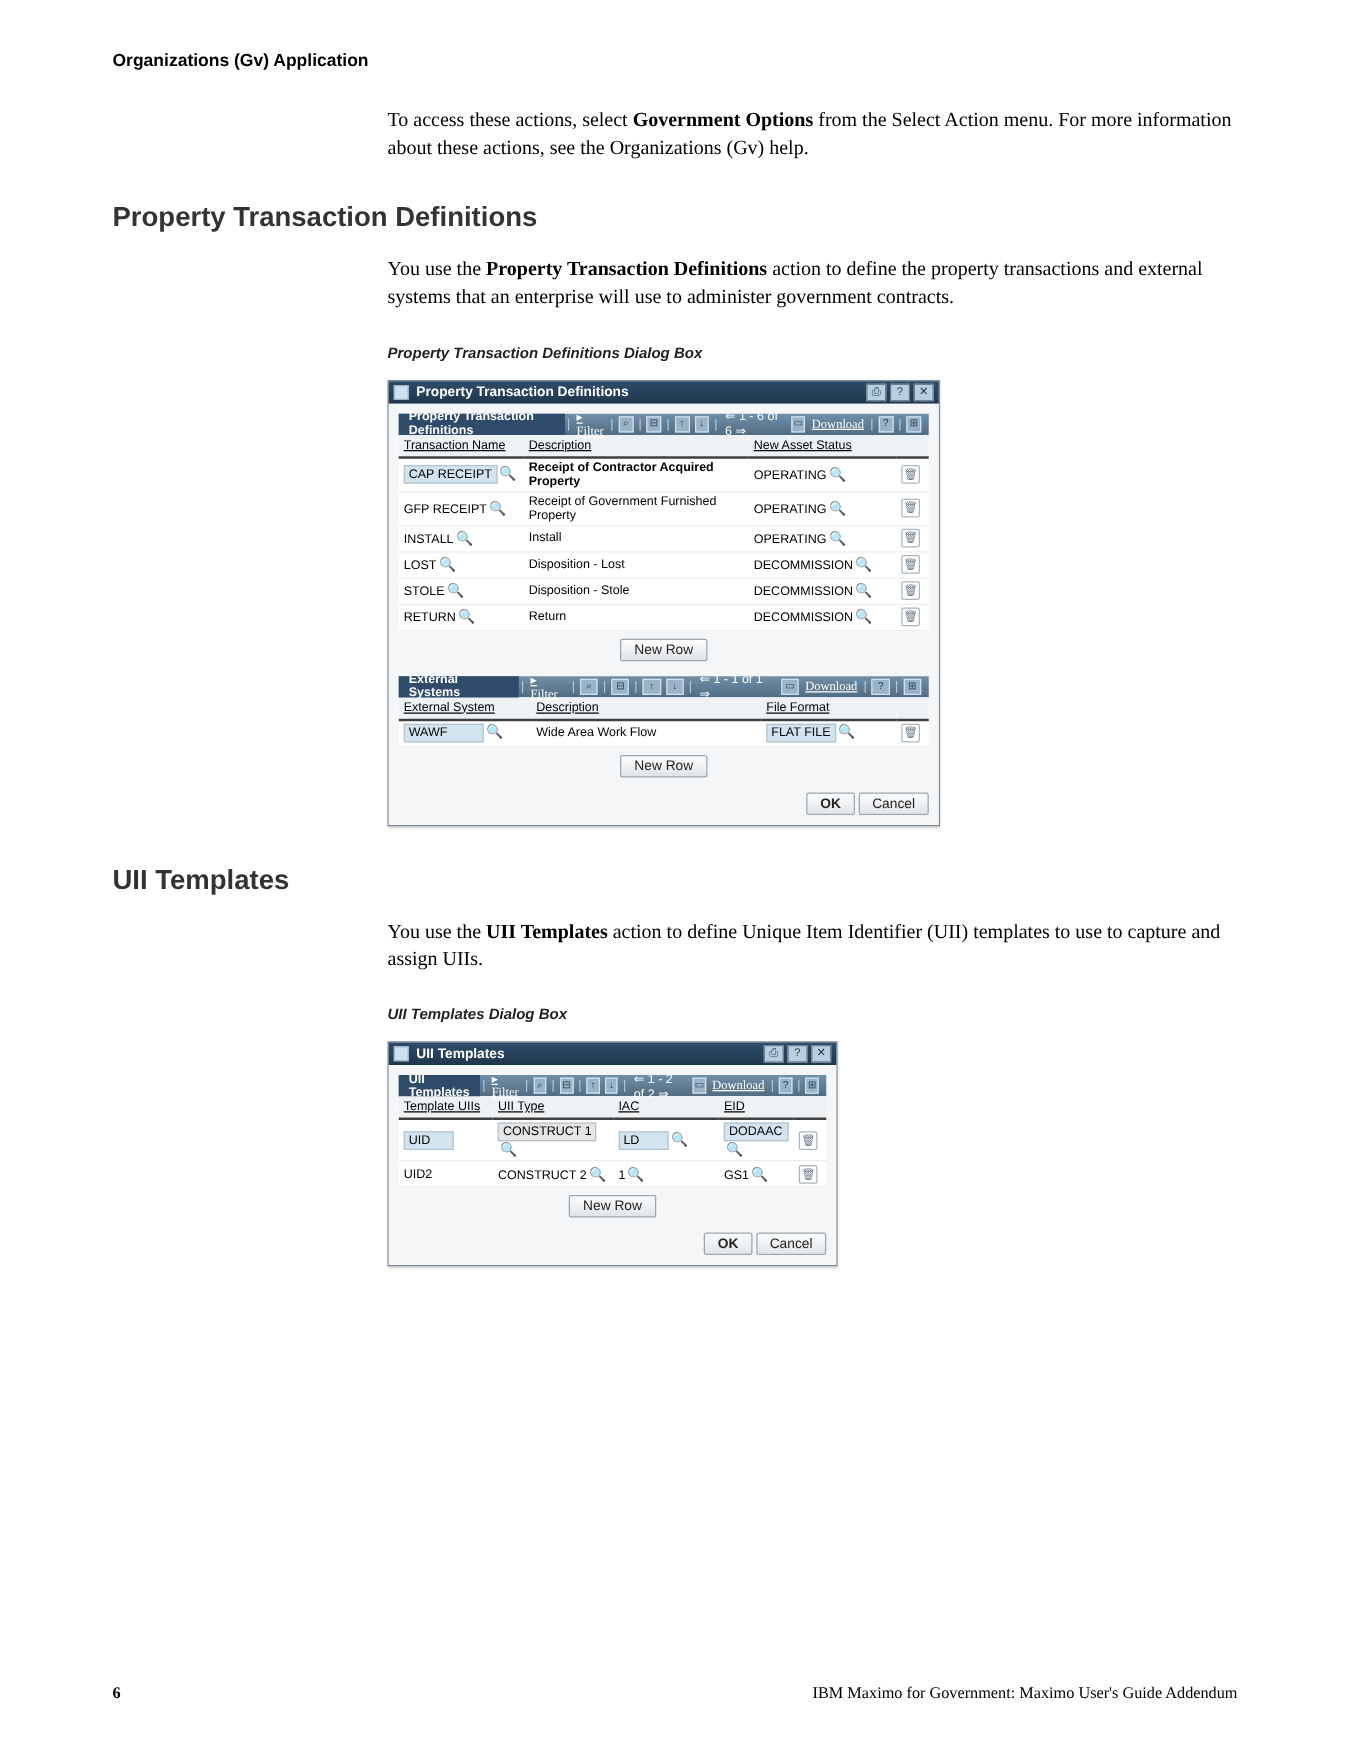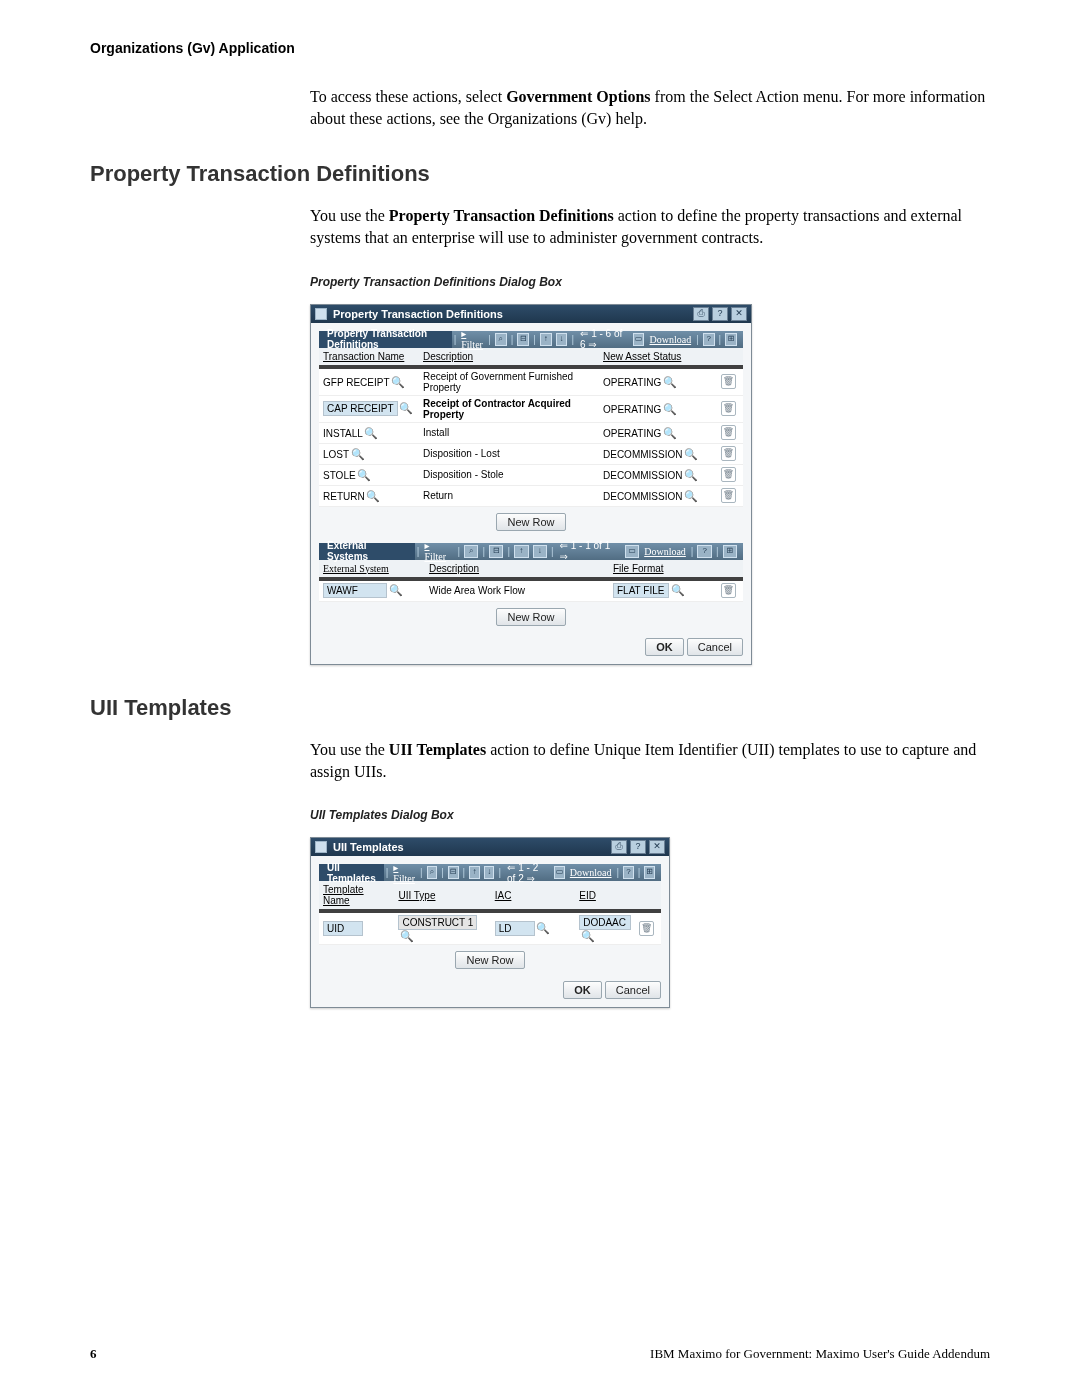--- a/index.html
+++ b/index.html
@@ -140,21 +140,21 @@
     border-collapse: collapse;
     background: #fff;
     font-size: 10px;
   }
   .tbl th {
     text-align: left;
     font-weight: normal;
     text-decoration: underline;
     padding: 3px 4px;
     background: #eef2f5;
-    border-bottom: 4px solid #404040;
+    border-bottom: 2px solid #404040;
   }
   .tbl td {
     padding: 2px 4px;
     border-bottom: 1px solid #eee;
     vertical-align: middle;
     height: 16px;
   }
   .cell-field {
     background: #e5e5e5;
     border: 1px solid #b5c3ce;
@@ -274,28 +274,28 @@
           <thead>
             <tr>
               <th style="width:92px;">Transaction Name</th>
               <th>Description</th>
               <th style="width:110px;">New Asset Status</th>
               <th style="width:18px;"></th>
             </tr>
           </thead>
           <tbody>
             <tr>
+              <td><span class="cell-field hl">CAP RECEIPT</span><span class="mag">🔍</span></td>
+              <td style="font-weight:bold;">Receipt of Contractor Acquired Property</td>
+              <td><span>OPERATING</span><span class="mag">🔍</span></td>
+              <td><span class="trash">🗑</span></td>
+            </tr>
+            <tr>
               <td><span>GFP RECEIPT</span><span class="mag">🔍</span></td>
               <td>Receipt of Government Furnished Property</td>
-              <td><span>OPERATING</span><span class="mag">🔍</span></td>
-              <td><span class="trash">🗑</span></td>
-            </tr>
-            <tr>
-              <td><span class="cell-field hl">CAP RECEIPT</span><span class="mag">🔍</span></td>
-              <td style="font-weight:bold;">Receipt of Contractor Acquired Property</td>
               <td><span>OPERATING</span><span class="mag">🔍</span></td>
               <td><span class="trash">🗑</span></td>
             </tr>
             <tr>
               <td><span>INSTALL</span><span class="mag">🔍</span></td>
               <td>Install</td>
               <td><span>OPERATING</span><span class="mag">🔍</span></td>
               <td><span class="trash">🗑</span></td>
             </tr>
             <tr>
@@ -340,21 +340,21 @@
             <span class="sec-ico">▭</span>
             <a href="#">Download</a>
             <span class="sec-sep">|</span>
             <span class="sec-ico">?</span>
             <span class="sec-sep">|</span>
             <span class="sec-ico">⊞</span>
           </div>
           <table class="tbl">
             <thead>
               <tr>
-                <th style="width:98px;font-family:Liberation Serif, serif;">External System</th>
+                <th style="width:98px;">External System</th>
                 <th>Description</th>
                 <th style="width:100px;">File Format</th>
                 <th style="width:18px;"></th>
               </tr>
             </thead>
             <tbody>
               <tr>
                 <td><span class="cell-field hl">WAWF</span><span class="mag">🔍</span></td>
                 <td style="font-weight:normal;">Wide Area Work Flow</td>
                 <td><span class="cell-field hl" style="min-width:56px;">FLAT FILE</span><span class="mag">🔍</span></td>
@@ -411,35 +411,42 @@
           <a href="#">Download</a>
           <span class="sec-sep">|</span>
           <span class="sec-ico">?</span>
           <span class="sec-sep">|</span>
           <span class="sec-ico">⊞</span>
         </div>
 
         <table class="tbl">
           <thead>
             <tr>
-              <th style="width:70px;">Template Name</th>
+              <th style="width:70px;">Template UIIs</th>
               <th style="width:90px;">UII Type</th>
               <th style="width:80px;">IAC</th>
               <th>EID</th>
               <th style="width:18px;"></th>
             </tr>
           </thead>
           <tbody>
             <tr>
               <td><span class="cell-field hl" style="min-width:40px;">UID</span></td>
               <td><span class="cell-field" style="min-width:70px;">CONSTRUCT 1</span><span class="mag">🔍</span></td>
               <td><span class="cell-field hl" style="min-width:40px;">LD</span><span class="mag">🔍</span></td>
               <td><span class="cell-field hl" style="min-width:52px;">DODAAC</span><span class="mag">🔍</span></td>
               <td><span class="trash">🗑</span></td>
             </tr>
+            <tr>
+              <td><span>UID2</span></td>
+              <td><span>CONSTRUCT 2</span><span class="mag">🔍</span></td>
+              <td><span>1</span><span class="mag">🔍</span></td>
+              <td><span>GS1</span><span class="mag">🔍</span></td>
+              <td><span class="trash">🗑</span></td>
+            </tr>
           </tbody>
         </table>
         <div class="btn-row">
           <span class="btn">New Row</span>
         </div>
 
         <div class="dlg-footer-btns">
           <span class="btn" style="font-weight:bold;">OK</span>
           <span class="btn">Cancel</span>
         </div>

